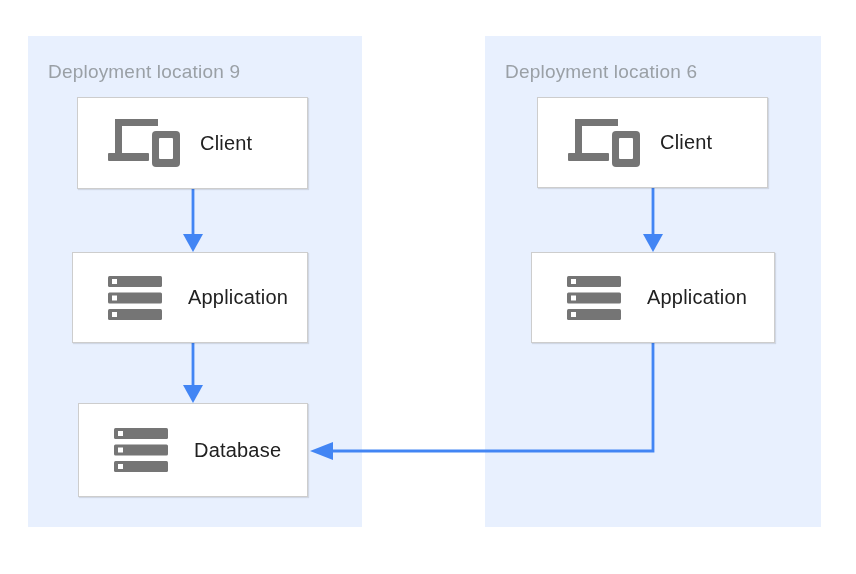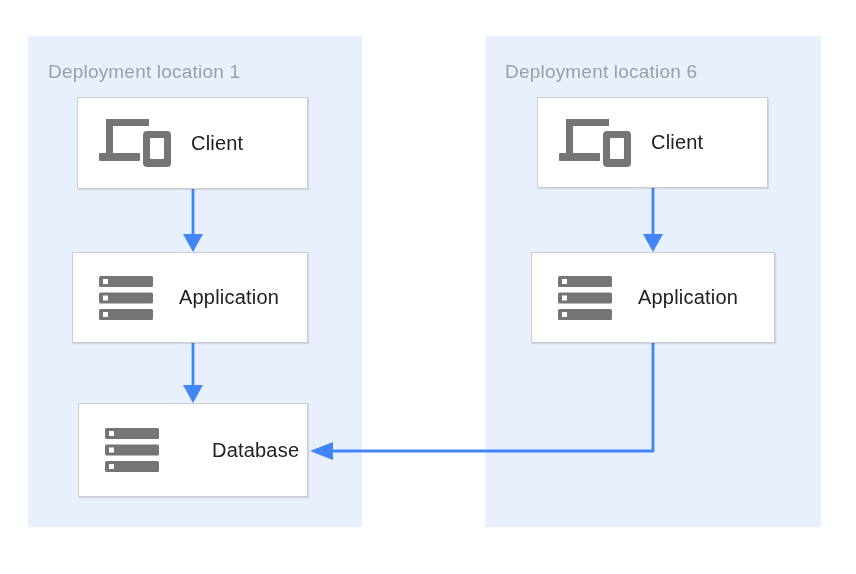--- a/index.html
+++ b/index.html
@@ -41,46 +41,46 @@
     height: 574px;
   }
   .node {
     position: absolute;
     box-sizing: border-box;
     background: #ffffff;
     border: 1px solid #cdcdcd;
     box-shadow: 1px 1px 1px rgba(0,0,0,0.10);
     display: flex;
     align-items: center;
-    padding-left: 21px;
+    padding-left: 30px;
   }
   .node .label {
     font-size: 20px;
     color: #212121;
     letter-spacing: 0.2px;
     white-space: nowrap;
   }
   .icon { display: inline-flex; flex: none; }
   .icon-devices { margin-right: 20px; }
   .icon-servers { margin-left: 5px; margin-right: 26px; }
 
   
   #node-l-client   { left: 77px;  top: 97px;  width: 231px; height: 92px; }
   #node-l-app      { left: 72px;  top: 252px; width: 236px; height: 91px; }
-  #node-l-db       { left: 78px;  top: 403px; width: 230px; height: 94px; gap: 27px; }
+  #node-l-db       { left: 78px;  top: 403px; width: 230px; height: 94px; }
   #node-r-client   { left: 537px; top: 97px;  width: 231px; height: 91px; }
   #node-r-app      { left: 531px; top: 252px; width: 244px; height: 91px; }
 </style>
 </head>
 <body>
 
 <div class="canvas">
 
   <div class="panel panel-left">
-    <div class="panel-title">Deployment location 1</div>
+    <div class="panel-title">Deployment location 9</div>
   </div>
   <div class="panel panel-right">
     <div class="panel-title">Deployment location 6</div>
   </div>
 
   <svg class="arrows" viewBox="0 0 856 574">
     <g>
       <line x1="193" y1="189" x2="193" y2="236" stroke-width="2.8" stroke="#4285f4"></line>
       <polygon points="183,234 203,234 193,252" fill="#4285f4"></polygon>
     </g>

